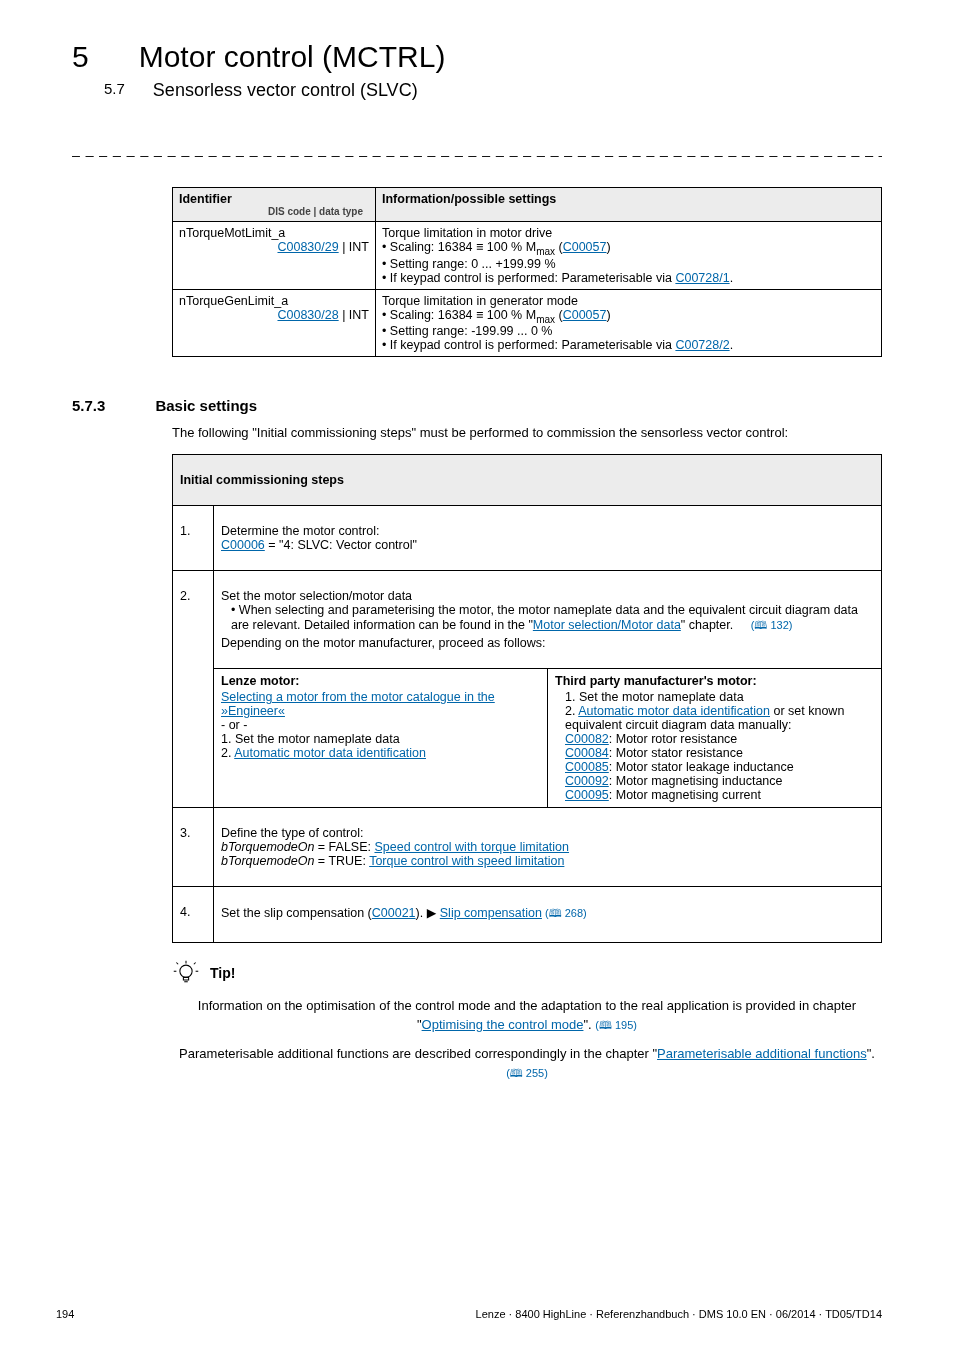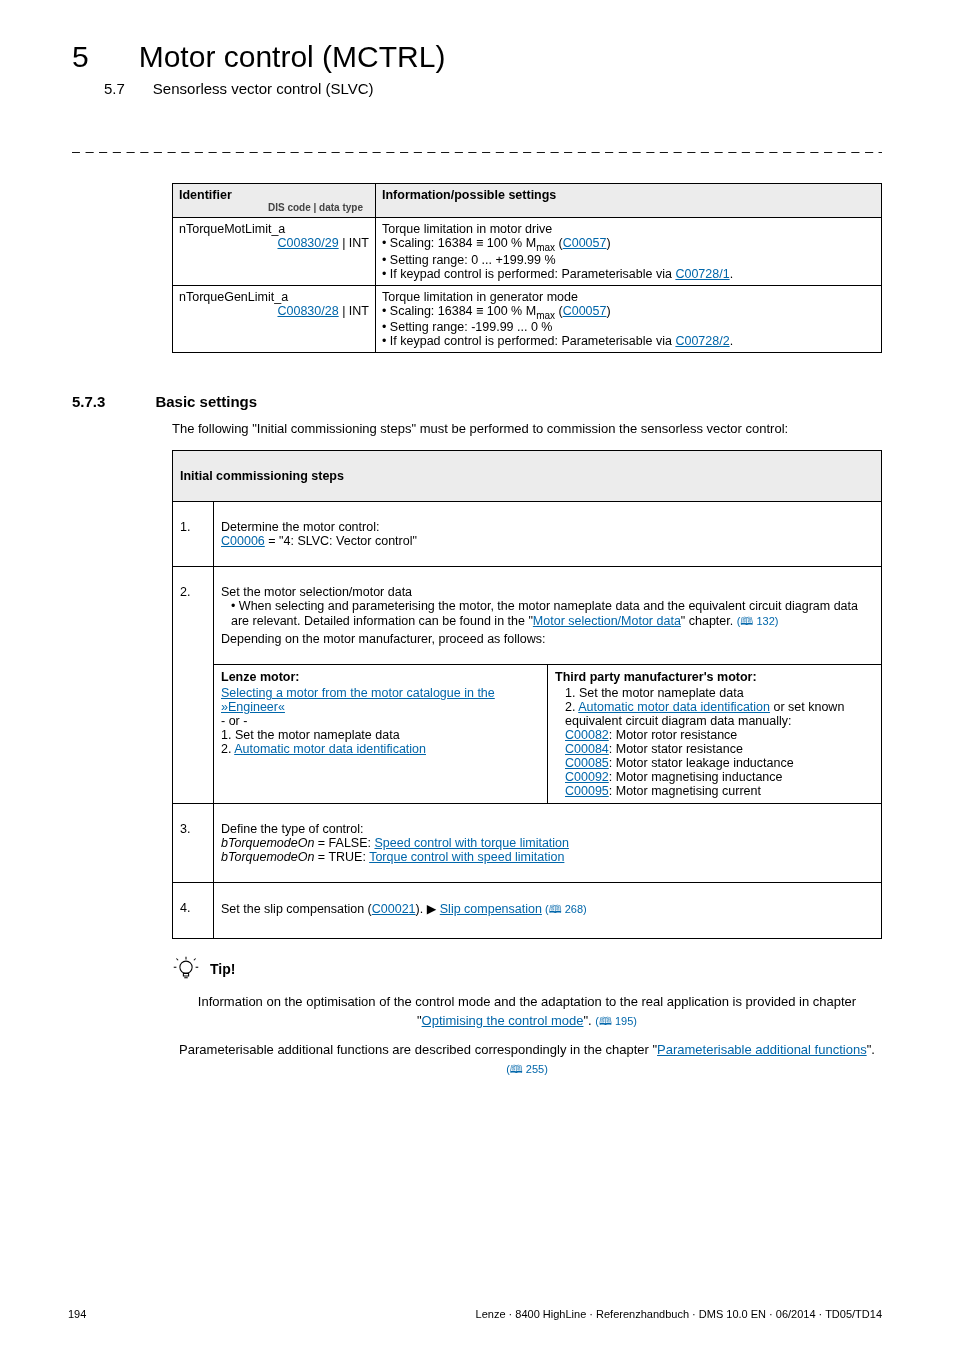--- a/index.html
+++ b/index.html
@@ -34,21 +34,21 @@
     display: flex;
     align-items: flex-start;
     gap: 28px;
     margin-top: 6px;
     margin-left: 32px;
   }
   .sub-num {
     font-size: 15px;
   }
   .sub-title {
-    font-size: 15px;
+    font-size: 18px;
   }
   .dashline {
     margin-top: 40px;
     margin-bottom: 30px;
     letter-spacing: 1px;
     white-space: nowrap;
     overflow: hidden;
     font-size: 14px;
   }
   .content-indent {
@@ -126,21 +126,21 @@
   }
   .tip-label { font-weight:bold; font-size:14px; padding-top:6px; }
   .tip-icon { width:28px; height:28px; flex-shrink:0; }
   .tip-body { font-size:13px; line-height:1.45; margin-top:10px; }
   .tip-body p { margin: 0 0 10px 0; text-align: center; }
   .book-icon { font-size:11px; }
 
   .footer {
     position: absolute;
     bottom: 30px;
-    left: 68px;
+    left: 56px;
     right: 72px;
     display: flex;
     justify-content: space-between;
     font-size: 11px;
     color: #000;
   }
 </style>
 </head>
 <body>
 
@@ -233,21 +233,21 @@
             <a class="link">C00006</a><span> = "4: SLVC: Vector control"</span>
           </div>
         </td>
       </tr>
 
       <tr>
         <td class="step-num" rowspan="2">2.</td>
         <td>
           <div>Set the motor selection/motor data</div>
           <div style="padding-left:10px;">
-            <span>• When selecting and parameterising the motor, the motor nameplate data and the equivalent circuit diagram data are relevant. Detailed information can be found in the "</span><a class="link">Motor selection/Motor data</a><span>" chapter. </span><span style="color:#0066aa;" class="book-icon">(🕮 132)</span>
+            <span>• When selecting and parameterising the motor, the motor nameplate data and the equivalent circuit diagram data are relevant. Detailed information can be found in the "</span><a class="link">Motor selection/Motor data</a><span>" chapter. </span><span style="color:#0066aa;margin-left:14px;" class="book-icon">(🕮 132)</span>
           </div>
           <div>Depending on the motor manufacturer, proceed as follows:</div>
         </td>
       </tr>
       <tr>
         <td style="padding:0;">
           <div class="inner-split">
             <div class="col">
               <div class="inner-head">Lenze motor:</div>
               <div><a class="link">Selecting a motor from the motor catalogue in the »Engineer«</a></div>

